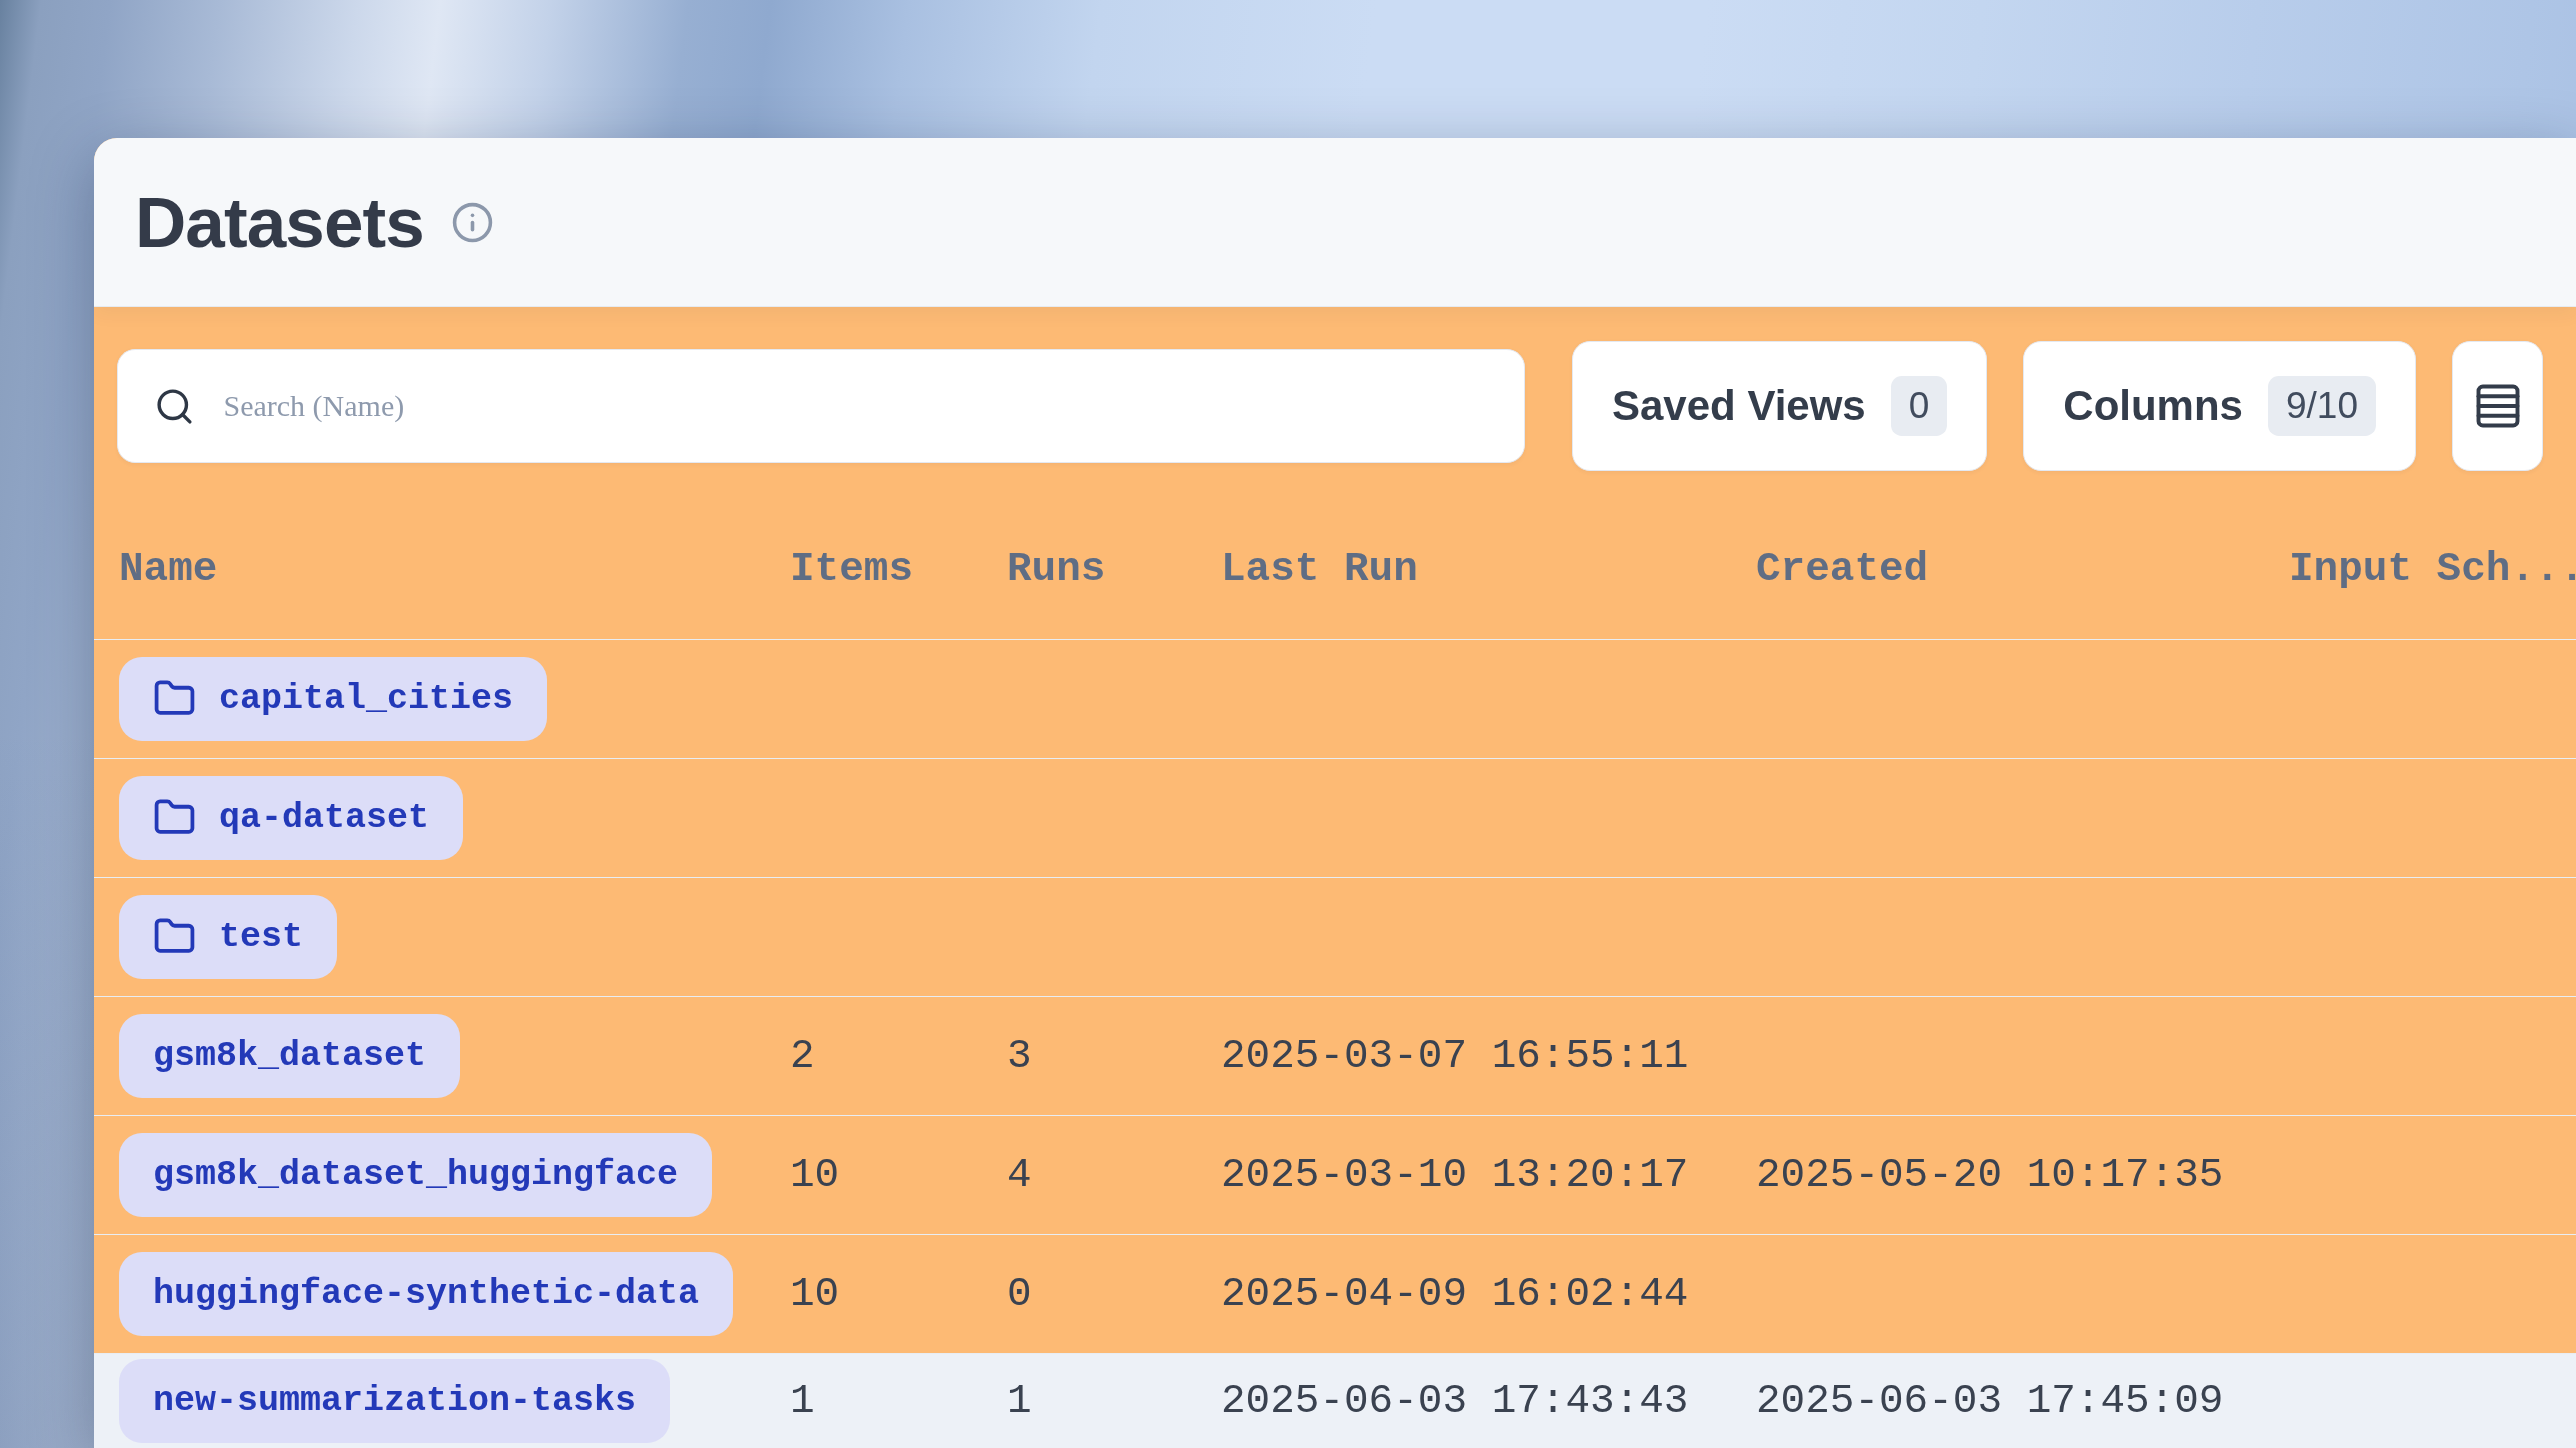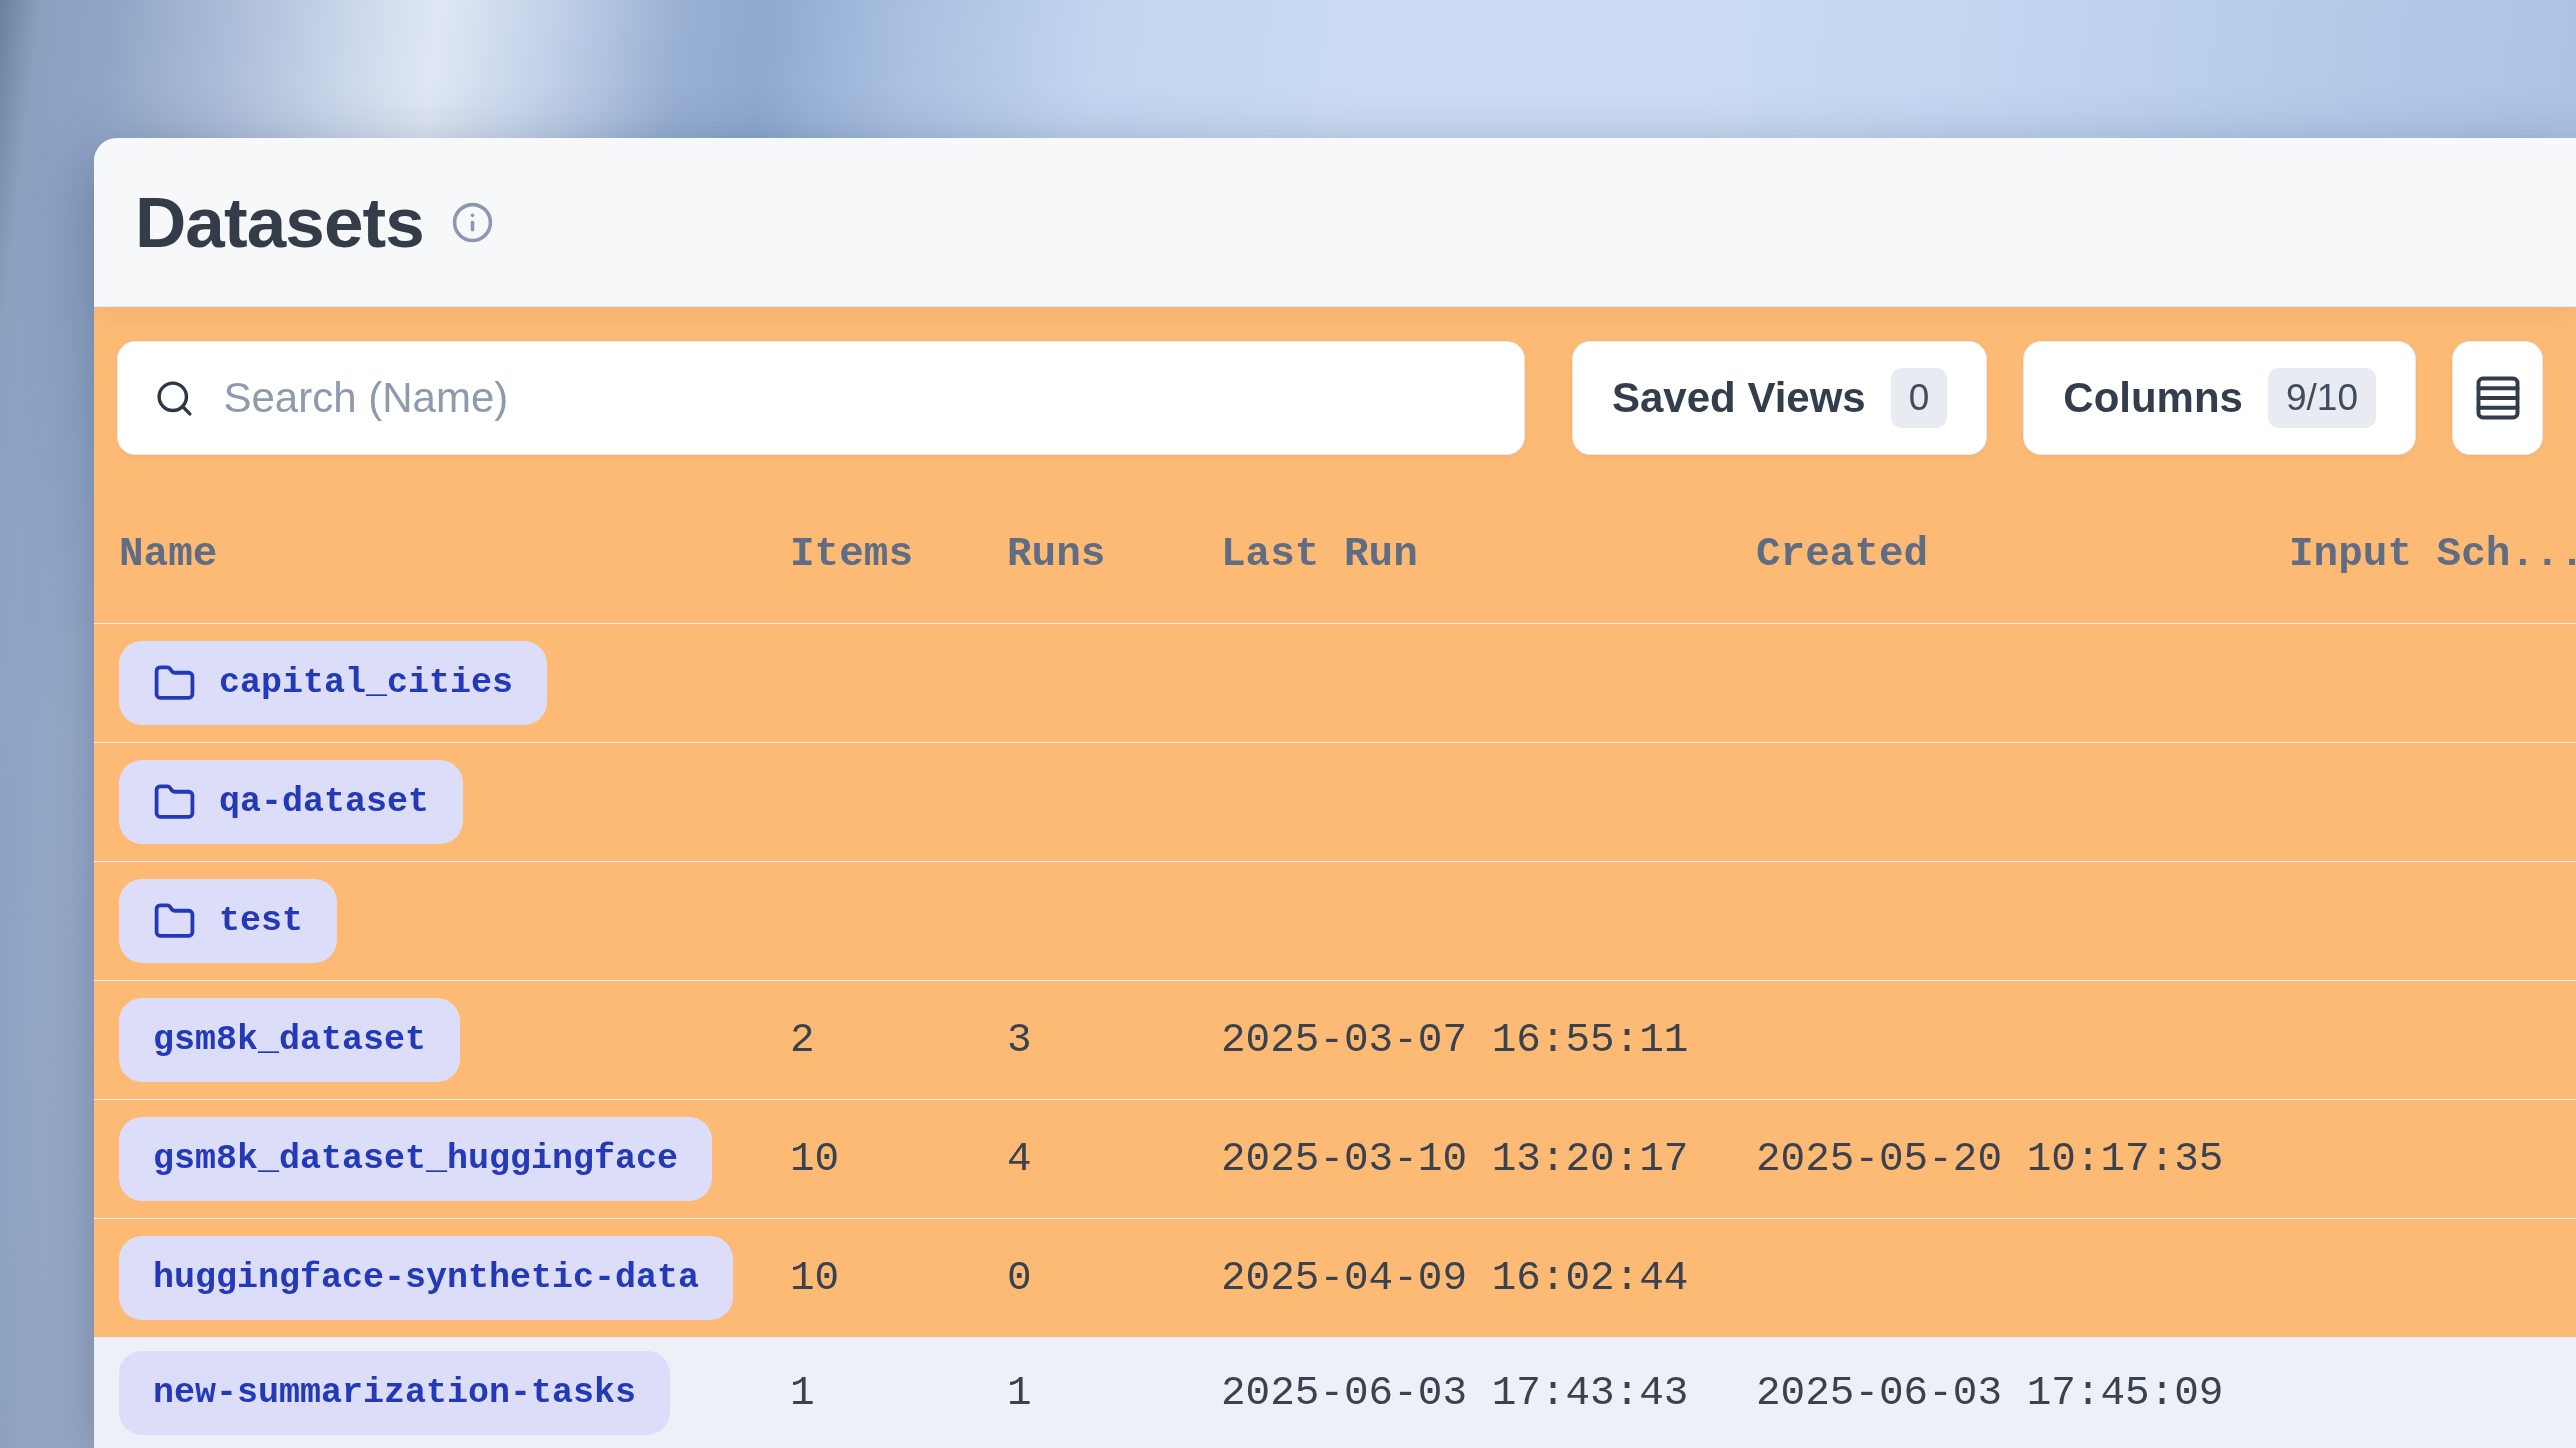--- a/index.html
+++ b/index.html
@@ -45,25 +45,25 @@
     border:1.8px solid #e4e9f1; border-radius:18px;
     background:#ffffff;
     display:flex; align-items:center;
     padding:0 36px; gap:28.5px;
     margin-right:10.7px;
     box-shadow:0 1.8px 4.5px rgba(16,24,40,0.04);
   }
   .search-icon { width:41px; height:41px; color:#2e3745; flex:0 0 auto; }
   .search-box input {
     border:none; outline:none; background:transparent;
-    font-family:Liberation Sans, sans-serif; font-size:42px; color:#3a4250; width:100%;
+    font-family:Liberation Serif, serif; font-size:30px; color:#3a4250; width:100%;
   }
   .search-box input::placeholder { color:#8e9aad; }
   .btn {
-    height:114px;
+    height:130px;
     border:1.8px solid #e4e9f1; border-radius:18px;
     background:#ffffff;
     display:flex; align-items:center; gap:25px;
     padding:0 39px; margin-left:36px;
     font-size:42px; font-weight:600; color:#343d4b;
     cursor:pointer;
     box-shadow:0 1.8px 4.5px rgba(16,24,40,0.04);
     white-space:nowrap;
   }
   .count-pill {

